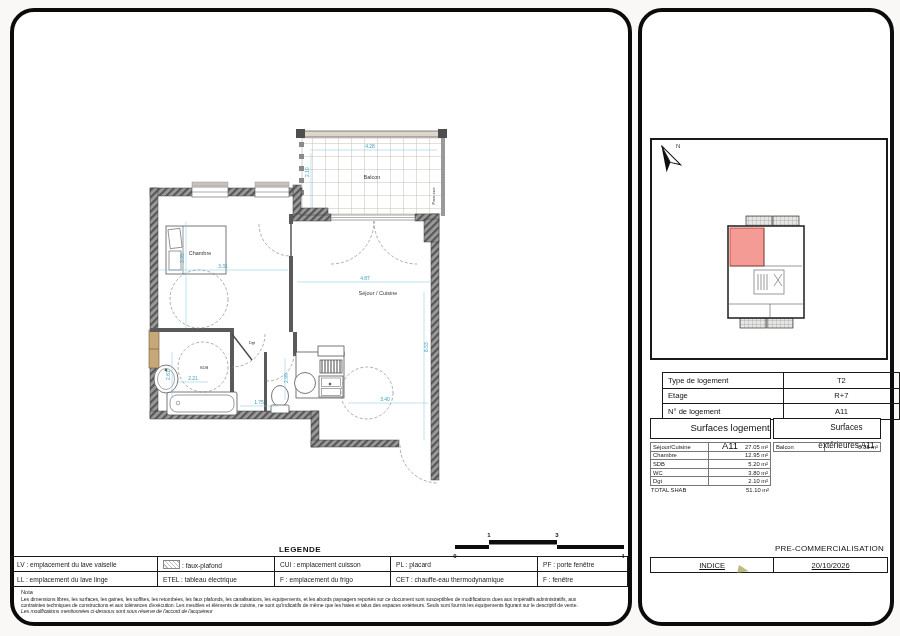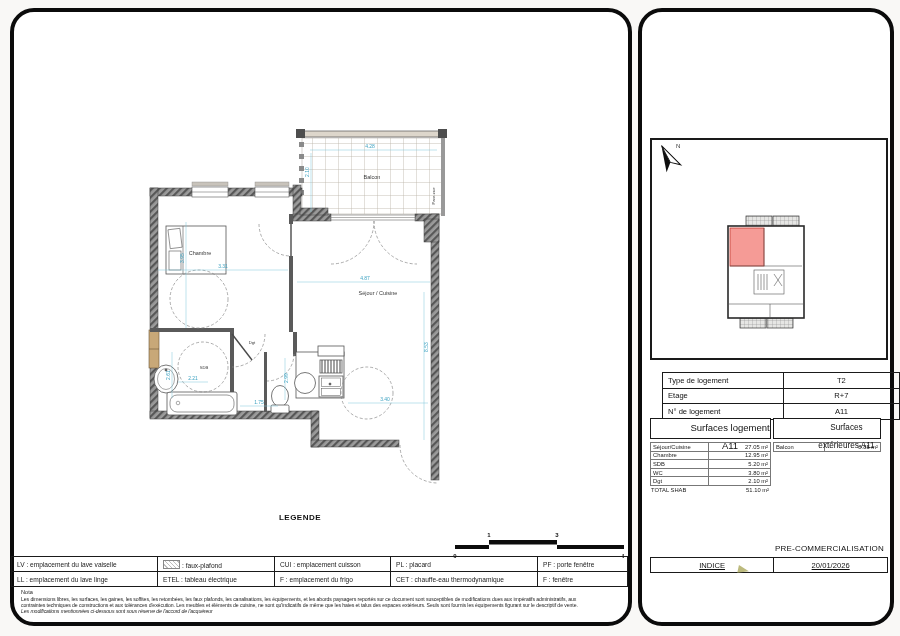--- a/index.html
+++ b/index.html
@@ -7,21 +7,21 @@
   .abs{position:absolute;}
   .page{position:absolute;background:#fff;border:4px solid #0b0b0b;border-radius:24px;box-sizing:border-box;}
   #page-left{left:10px;top:8px;width:622px;height:618px;}
   #page-right{left:638px;top:8px;width:256px;height:618px;}
   .page-inner{position:absolute;left:0;top:0;right:0;bottom:0;}
   svg text{font-family:"Liberation Sans",sans-serif;}
   .dim{font-size:5px;fill:#3fa3c2;text-anchor:middle;}
   .room{font-size:5.5px;fill:#3a3a3a;text-anchor:middle;}
   .room-sm{font-size:4.2px;fill:#3a3a3a;text-anchor:middle;}
   .sb-num{font-size:6px;fill:#111;text-anchor:middle;font-weight:bold;}
-  .legende-title{position:absolute;left:186px;top:501px;width:200px;text-align:center;
+  .legende-title{position:absolute;left:186px;top:533px;width:200px;text-align:center;
     font-size:8px;font-weight:bold;color:#111;letter-spacing:.5px;}
   table.legend{position:absolute;left:-3px;top:544px;width:616px;border-collapse:collapse;table-layout:fixed;}
   table.legend td{border:1.2px solid #1a1a1a;font-size:6.6px;color:#222;height:14px;padding:0 0 0 5px;white-space:nowrap;overflow:hidden;}
   .swatch{display:inline-block;width:15px;height:7px;vertical-align:-1px;margin-right:2px;border:.5px solid #888;
     background:repeating-linear-gradient(45deg,#fff 0 2px,#c0c0c0 2px 3px);}
   .nota{position:absolute;left:7px;top:577px;width:606px;color:#222;}
   .nota .t{font-size:5.6px;margin-bottom:1px;}
   .nota .l{font-size:5.15px;line-height:6.2px;white-space:nowrap;letter-spacing:-0.08px;}
   .nota .l.it{font-style:italic;}
   .keybox{position:absolute;left:8px;top:126px;width:238px;height:222px;border:2px solid #1a1a1a;box-sizing:border-box;background:#fff;}
@@ -374,21 +374,21 @@
       <div class="status">PRE-COMMERCIALISATION</div>
 
       <table class="indice">
         <colgroup>
             <col style="width:52%">
             <col style="width:48%">
           </colgroup>
         <tbody>
             <tr>
           <td>INDICE</td>
-          <td>20/01/2026</td>
+          <td>20/10/2026</td>
         </tr>
       </tbody>
         </table>
 
       <div class="cursor-art"></div>
     </div>
   </div>
 </div>
 
 </body></html>

